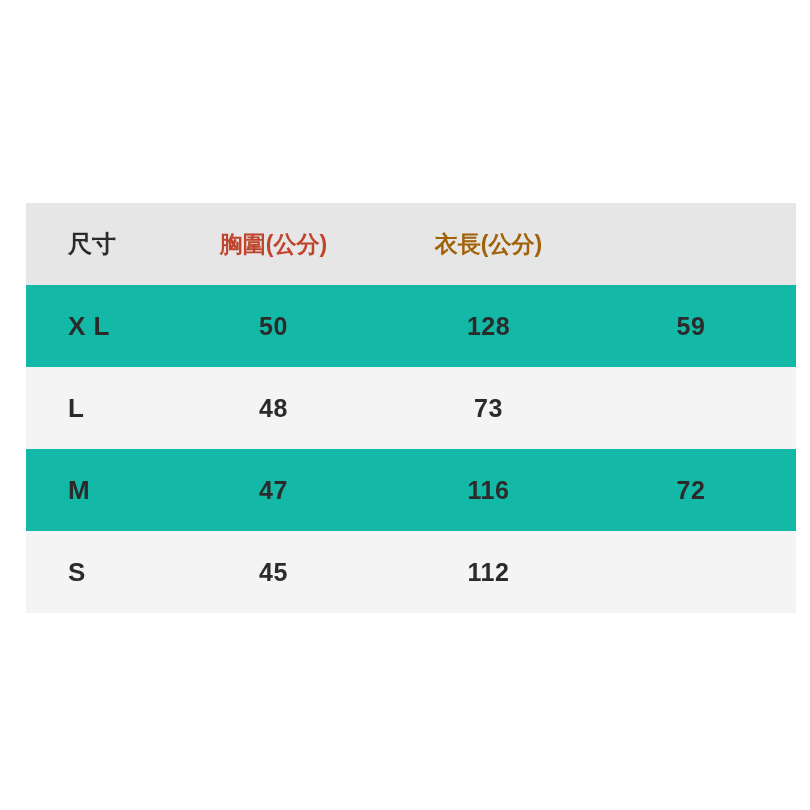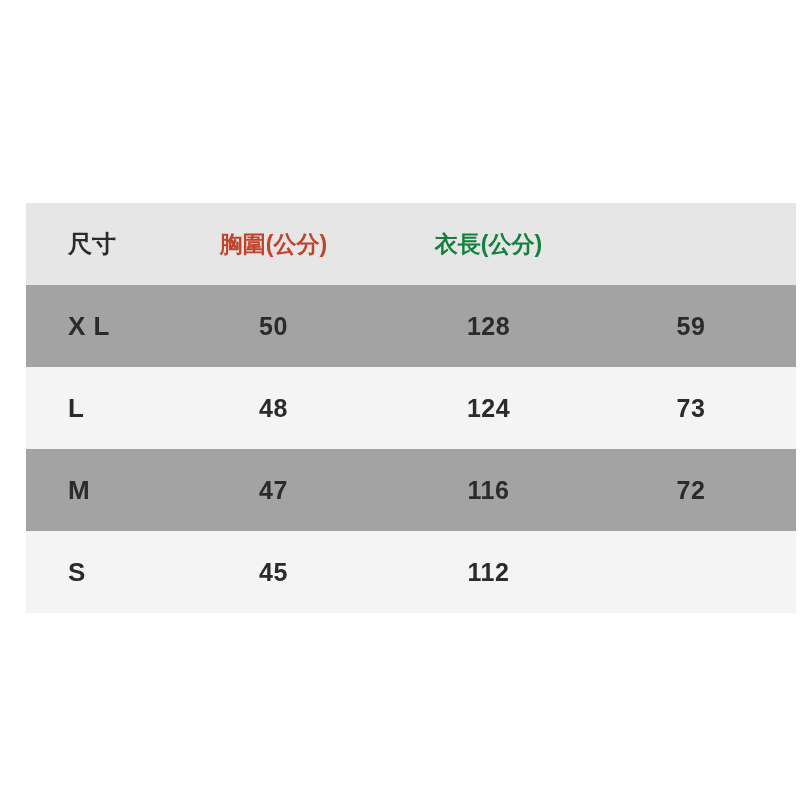--- a/index.html
+++ b/index.html
@@ -19,21 +19,21 @@
     left: 26px; top: 203px;
     width: 770px; height: 410px;
   }
   .row {
     display: grid;
     grid-template-columns: 130px 235px 195px 210px;
     height: 82px;
     align-items: center;
   }
   .row.header   { background: #e6e6e6; }
-  .row.odd      { background: #a3a3a3; }
+  .row.odd      { background: #14b8a6; }
   .row.even     { background: #f4f4f4; }
   .cell {
     text-align: center;
     color: #2b2b2b;
     font-weight: bold;
     font-size: 25px;
     letter-spacing: 0.5px;
     line-height: 1;
     white-space: nowrap;
   }
@@ -50,34 +50,33 @@
 </style>
 </head>
 <body>
 
 <div class="canvas">
   <div class="size-table">
 
     <div class="row header">
       <div class="cell size-col" style="color: rgb(43, 43, 43);">尺寸</div>
       <div class="cell" style="color: rgb(192, 68, 44);">胸圍(公分)</div>
-      <div class="cell" style="color: #15803d;">衣長(公分)</div>
+      <div class="cell" style="color: #a16207;">衣長(公分)</div>
     </div>
 
     <div class="row odd">
       <div class="cell size-col">X L</div>
       <div class="cell">50</div>
       <div class="cell">128</div>
       <div class="cell">59</div>
     </div>
 
     <div class="row even">
       <div class="cell size-col">L</div>
       <div class="cell">48</div>
-      <div class="cell">124</div>
       <div class="cell">73</div>
     </div>
 
     <div class="row odd">
       <div class="cell size-col">M</div>
       <div class="cell">47</div>
       <div class="cell">116</div>
       <div class="cell">72</div>
     </div>
 

